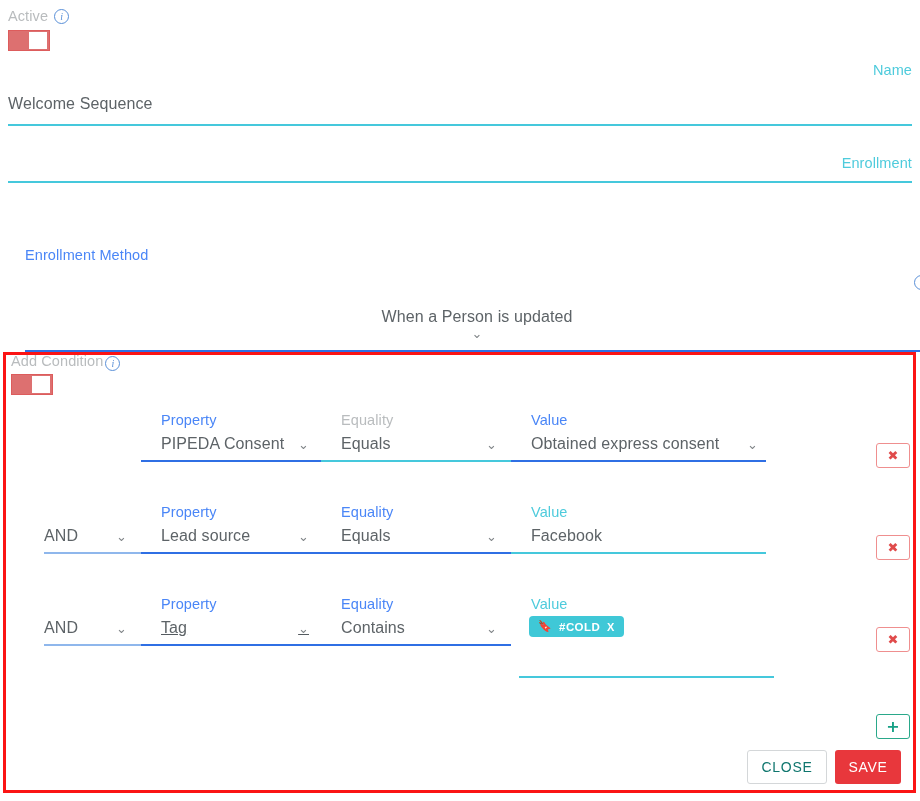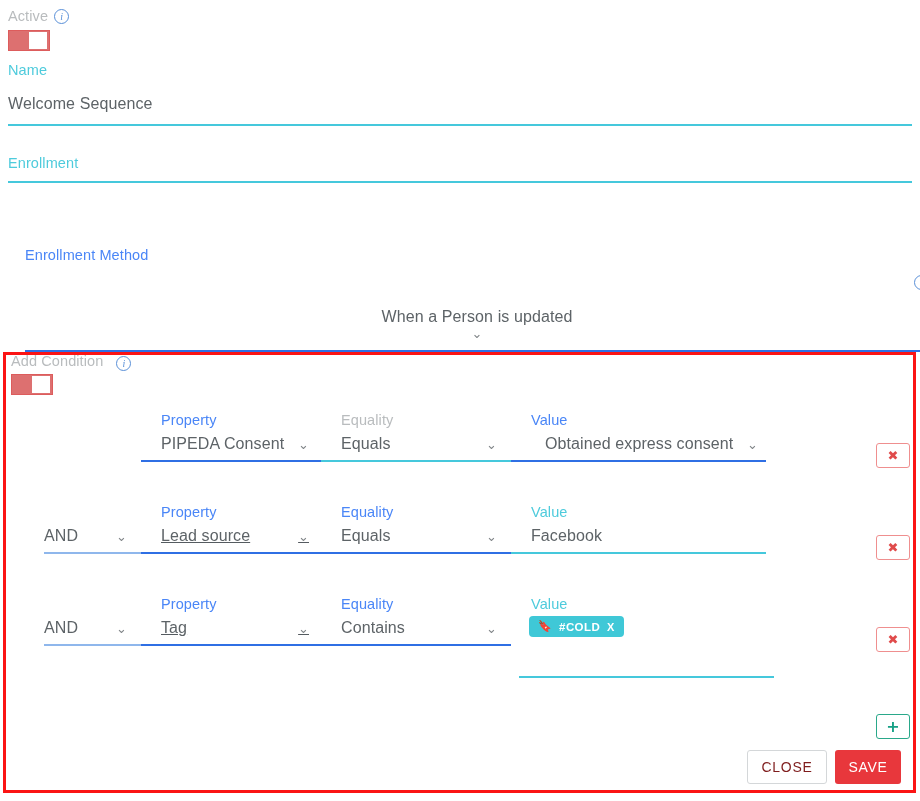--- a/index.html
+++ b/index.html
@@ -8,21 +8,21 @@
     width: 920px; height: 801px;
     background: #ffffff;
     font-family: "Liberation Sans", sans-serif;
     color: #555b60;
     overflow: hidden;
   }
   .page { position: relative; width: 792px; height: 801px; }
 
   
   .lbl { font-size: 14.5px; line-height: 16px; letter-spacing: .1px; }
-  .lbl.teal { color: #4ecbdc; }
+  .lbl.teal { color: #4ecbdc; text-align: right; }
   .lbl.blue { color: #4a86f7; }
   .lbl.grey { color: #b9bcbe; }
 
   .fieldvalue {
     font-size: 16px; color: #5d6367; line-height: 20px;
     letter-spacing: .1px; white-space: nowrap;
   }
 
   
   .toggle {
@@ -110,21 +110,21 @@
   .chip .chipx { font-size: 11px; cursor: pointer; font-weight: bold; }
 
   
   .btn {
     border-radius: 3px; font-size: 14px; letter-spacing: .7px;
     font-weight: normal; cursor: pointer;
     display: flex; align-items: center; justify-content: center;
     font-family: "Liberation Sans", sans-serif;
   }
   .btn-close {
-    background: #ffffff; color: #7f1d1d;
+    background: #ffffff; color: #0f766e;
     border: 1px solid #d4d7d9;
     width: 80px; height: 34px;
   }
   .btn-save {
     background: #e8373c; color: #ffffff; border: none;
     width: 66px; height: 34px;
   }
 </style>
 </head>
 <body>
@@ -160,21 +160,21 @@
     <div style="display:flex; align-items:center; justify-content:space-between; margin-top:26px;flex-direction:column;">
       <span class="fieldvalue">When a Person is updated</span>
       <span class="chev">⌄</span>
     </div>
     <div class="ul blue" style="margin-top:10px;"></div>
   </div>
 
   <div class="cond-box">
 
     <div class="abs" style="left:5px; top:-2px;">
-      <div style="display:flex; align-items:flex-end; gap:13px;justify-content:space-between;">
+      <div style="display:flex; align-items:flex-end; gap:2px;justify-content:space-between;">
         <span class="lbl grey">Add Condition</span>
         <span class="info" style="margin-bottom:-2px;">i</span>
       </div>
       <div class="toggle" style="margin-top:5px;">
         <span class="knob"></span>
       </div>
     </div>
 
     <div class="cond-row" style="top:57px;">
 
@@ -193,21 +193,21 @@
         <span class="lbl grey">Equality</span>
         <div class="ctrl" style="right:14px;">
           <span class="fieldvalue">Equals</span>
           <span class="chev">⌄</span>
         </div>
         <div class="line ul teal"></div>
       </div>
 
       <div class="cell" style="left:505px; width:255px;">
         <span class="lbl blue">Value</span>
-        <div class="ctrl" style="right:8px;margin-left:14px;">
+        <div class="ctrl" style="right:8px;">
           <span class="fieldvalue">Obtained express consent</span>
           <span class="chev">⌄</span>
         </div>
         <div class="line ul blue"></div>
       </div>
 
       <button class="del-btn" style="position:absolute; left:870px; top:31px;">✖</button>
     </div>
 
     <div class="cond-row" style="top:149px;">
@@ -215,21 +215,21 @@
       <div class="cell" style="left:20px; width:115px;">
         <div class="ctrl" style="left:18px; right:14px;">
           <span class="fieldvalue">AND</span>
           <span class="chev">⌄</span>
         </div>
         <div class="line ul lblue" style="left:18px; right:12px;"></div>
       </div>
 
       <div class="cell" style="left:135px; width:180px;">
         <span class="lbl blue">Property</span>
-        <div class="ctrl" style="right:12px;text-decoration:underline;">
+        <div class="ctrl" style="right:12px;">
           <span class="fieldvalue">Lead source</span>
           <span class="chev">⌄</span>
         </div>
         <div class="line ul blue"></div>
       </div>
 
       <div class="cell" style="left:315px; width:190px;">
         <span class="lbl blue">Equality</span>
         <div class="ctrl" style="right:14px;">
           <span class="fieldvalue">Equals</span>

